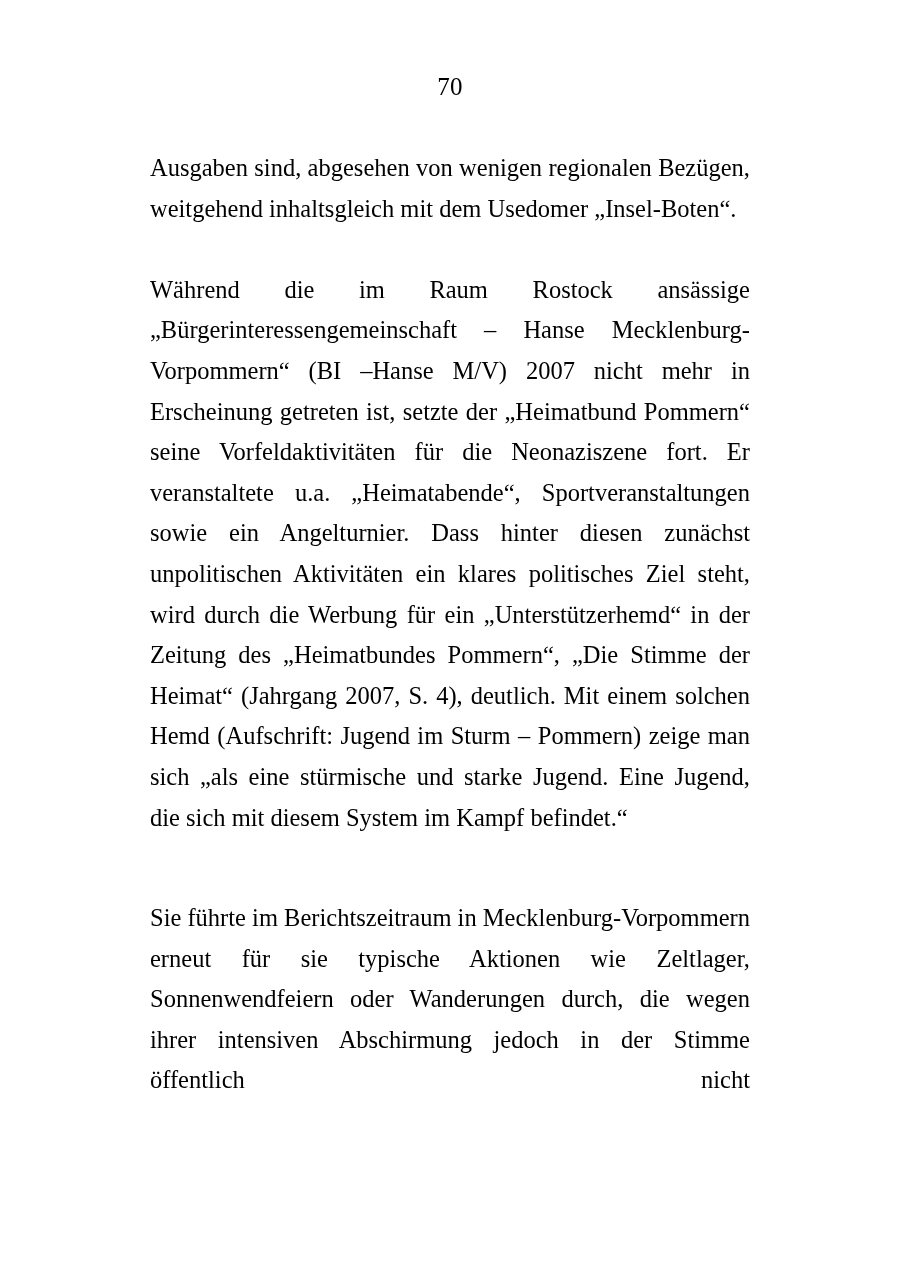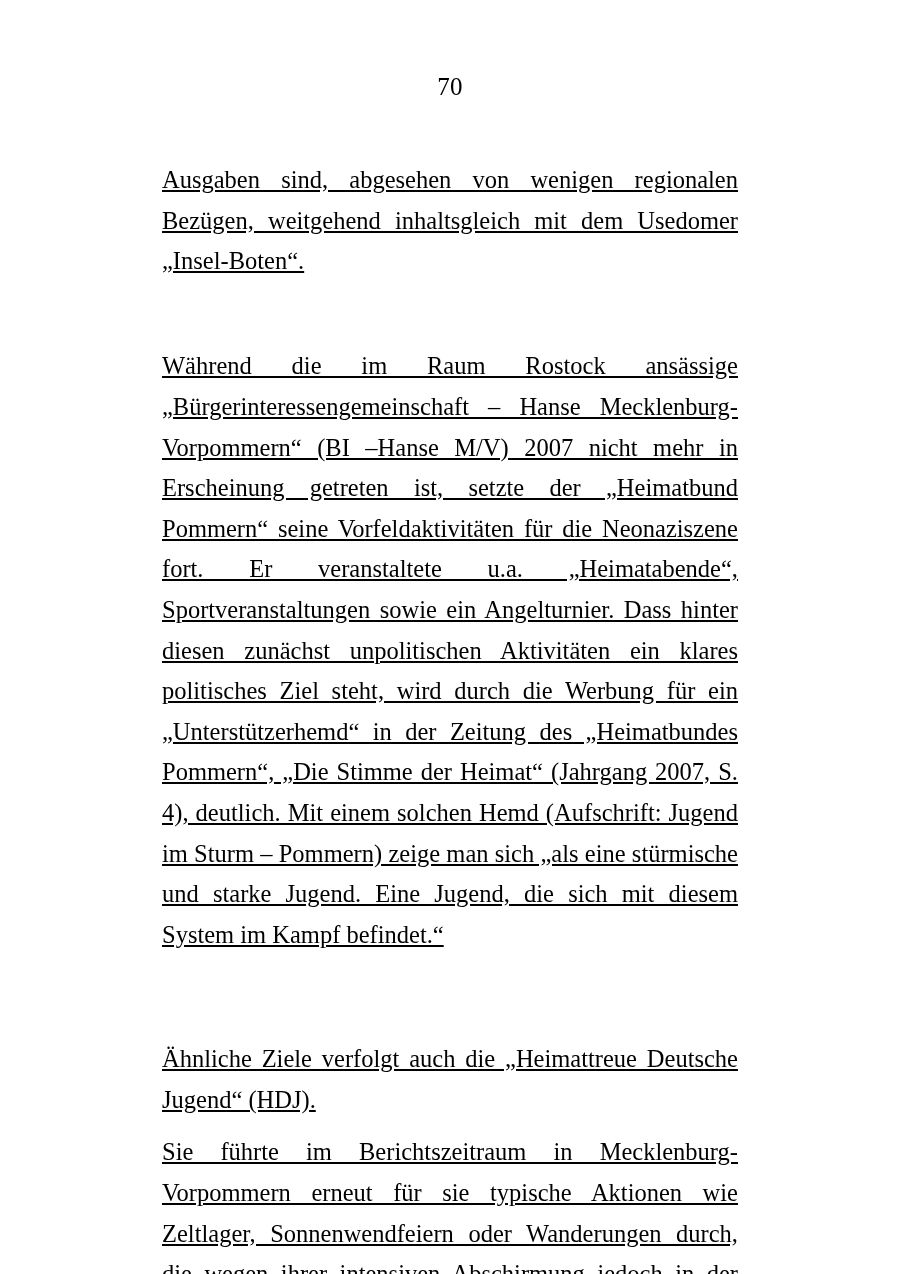--- a/index.html
+++ b/index.html
@@ -39,29 +39,28 @@
 
   
   .text-column {
     position: absolute;
     left: 150px;
     top: 148px;
     width: 600px;
   }
 
   .para {
-    margin: 12px;
+    margin: 0;
     font-size: 24.5px;
     line-height: 40.6px;
     text-align: justify;
     text-justify: inter-word;
     hyphens: none;
     -webkit-hyphens: none;
     word-spacing: 0px;
-    text-decoration: underline;
   }
 
   
   .para.continues::after {
     content: "";
     display: inline-block;
     width: 100%;
     height: 0;
   }
 
@@ -79,19 +78,18 @@
   <div class="text-column">
 
     <p class="para">Ausgaben sind, abgesehen von wenigen regionalen Bezügen, weitgehend inhaltsgleich mit dem Usedomer „Insel-Boten“.</p>
 
     <div class="gap-1"></div>
 
     <p class="para">Während die im Raum Rostock ansässige „Bürgerinteressengemeinschaft – Hanse Mecklenburg-Vorpommern“ (BI –Hanse M/V) 2007 nicht mehr in Erscheinung getreten ist, setzte der „Heimatbund Pommern“ seine Vorfeldaktivitäten für die Neonaziszene fort. Er veranstaltete u.a. „Heimatabende“, Sportveranstaltungen sowie ein Angelturnier. Dass hinter diesen zunächst unpolitischen Aktivitäten ein klares politisches Ziel steht, wird durch die Werbung für ein „Unterstützerhemd“ in der Zeitung des „Heimatbundes Pommern“, „Die Stimme der Heimat“ (Jahrgang 2007, S. 4), deutlich. Mit einem solchen Hemd (Aufschrift: Jugend im Sturm – Pommern) zeige man sich „als eine stürmische und starke Jugend. Eine Jugend, die sich mit diesem System im Kampf befindet.“</p>
 
     <div class="gap-2"></div>
 
-    <p class="para">Ähnliche Ziele verfolgt auch die „Heimattreue Deutsche Jugend“ (HDJ).</p>
 
     <p class="para continues">Sie führte im Berichtszeitraum in Mecklenburg-Vorpommern erneut für sie typische Aktionen wie Zeltlager, Sonnenwendfeiern oder Wanderungen durch, die wegen ihrer intensiven Abschirmung jedoch in der Stimme öffentlich nicht</p>
 
   </div>
 
 </div>
 
 </body></html>

